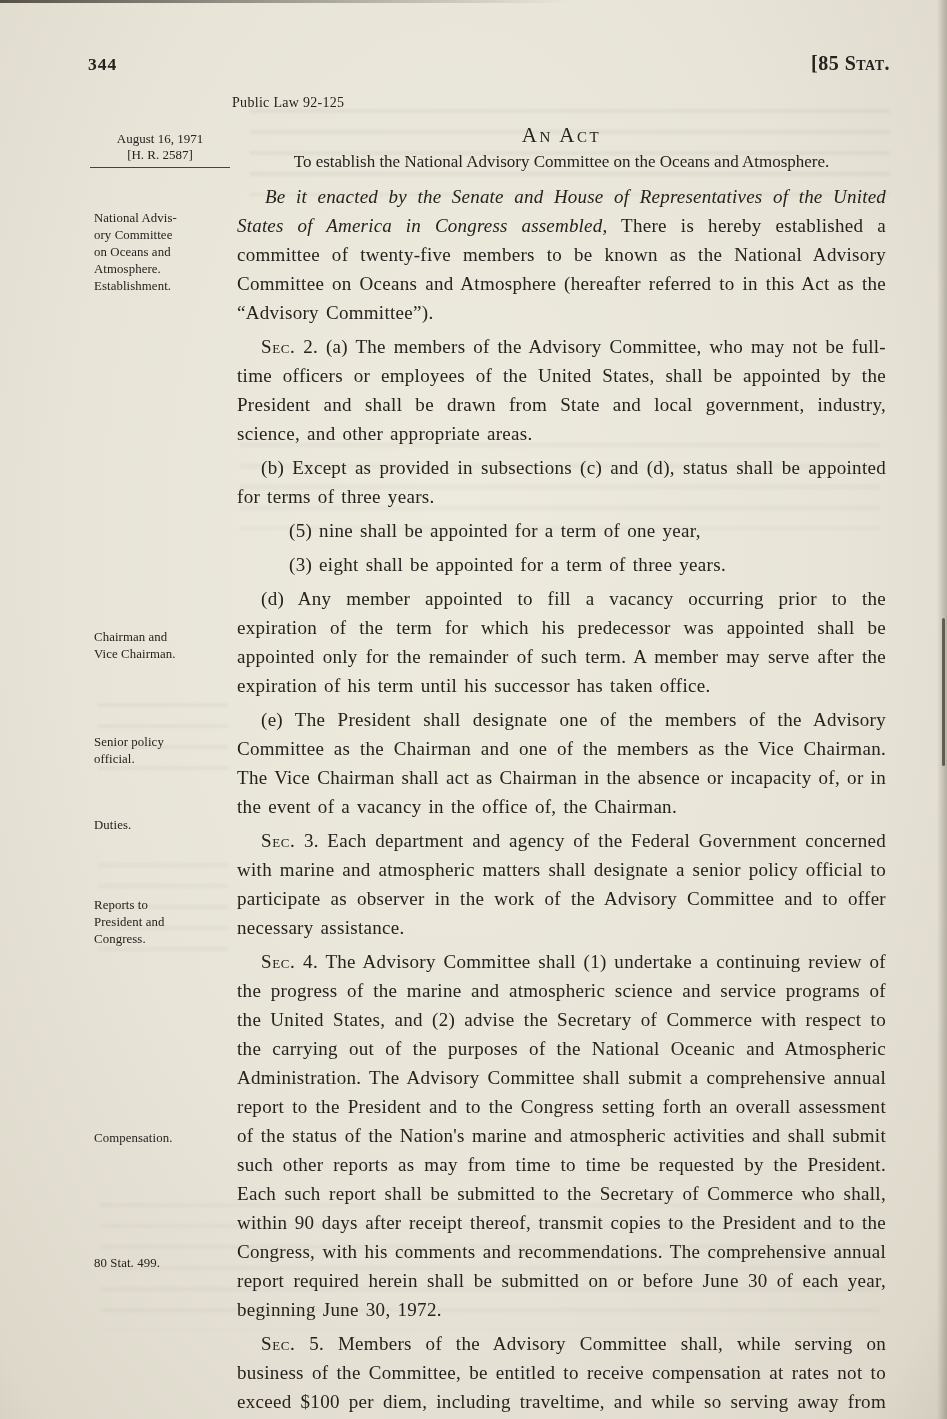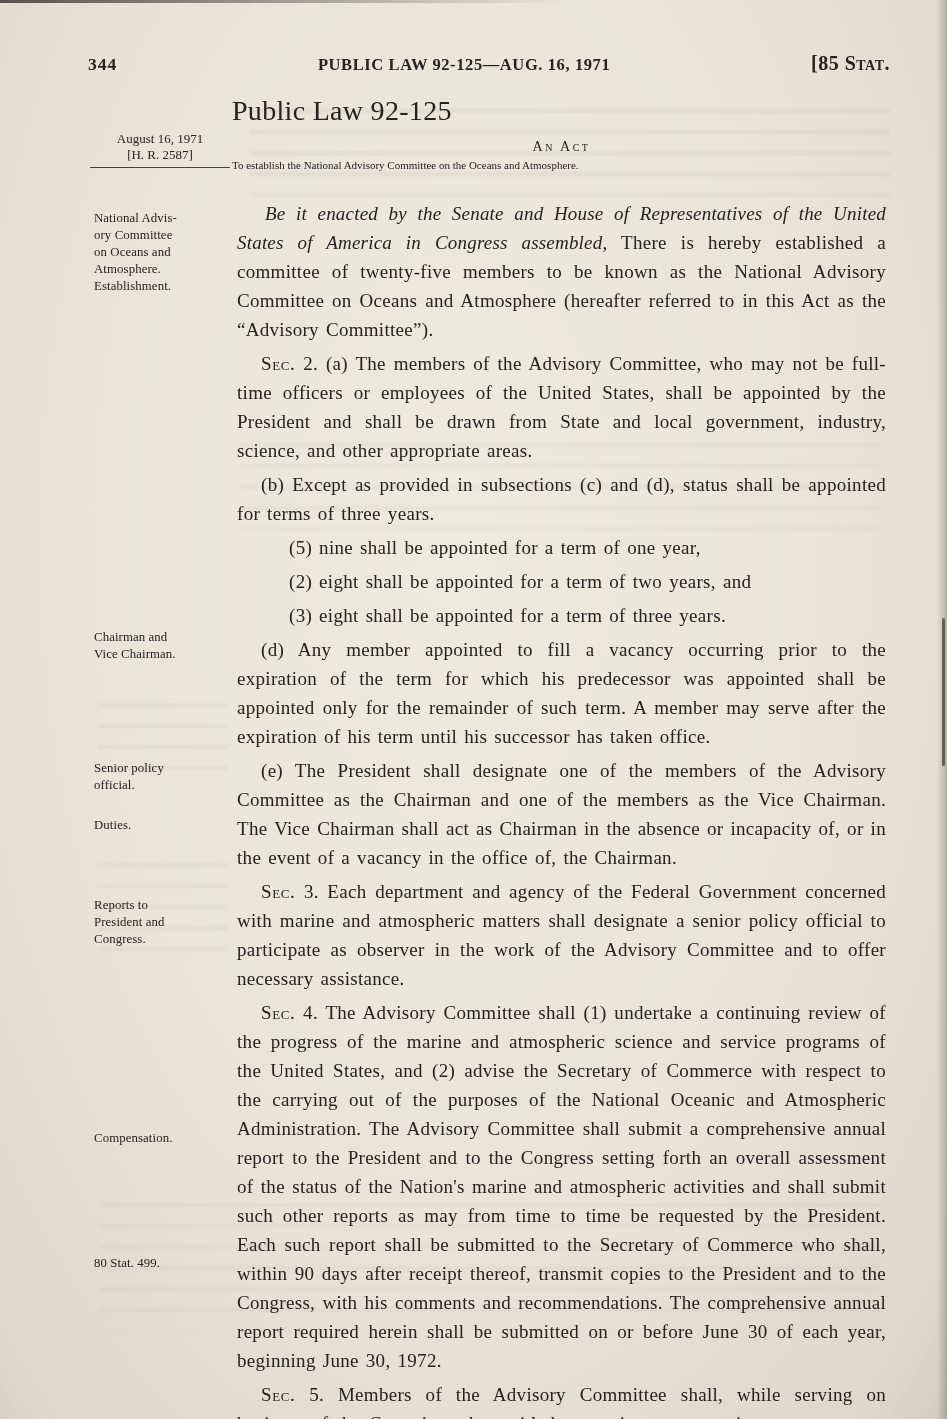--- a/index.html
+++ b/index.html
@@ -78,32 +78,32 @@
     border-top: 1.4px solid #47423a;
     width: 100%;
   }
 
   
   .body-col {
     position: absolute; left: 232px; top: 95px; width: 659px;
   }
   .law-heading {
     margin: 0 0 12px 0;
-    font-size: 28px; font-weight: 400; letter-spacing: 0.3px;
+    font-size: 14px; font-weight: 400; letter-spacing: 0.3px;
   }
   .an-act {
     text-align: center;
     font-variant: small-caps;
-    font-size: 14px; letter-spacing: 2.5px;
+    font-size: 21px; letter-spacing: 2.5px;
     margin-bottom: 4px;
   }
   .subtitle {
-    text-align: left;
-    font-size: 11px;
-    margin-bottom: 28px;
+    text-align: center;
+    font-size: 17px;
+    margin-bottom: 10px;
   }
   .para {
     margin: 5px;
     font-size: 19px;
     line-height: 29px;
     letter-spacing: 0.3px;
     word-spacing: 2px;
     text-align: justify;
   }
   .enacting { text-indent: 28px; }
@@ -121,38 +121,37 @@
   <div class="edge-right"></div>
   <div class="edge-mark"></div>
   <div class="bleed" style="top:96px; left:250px; width:640px; height:100px;"></div>
   <div class="bleed" style="top:430px; left:240px; width:640px; height:100px; opacity:0.4;"></div>
   <div class="bleed" style="top:690px; left:98px; width:130px; height:80px; opacity:0.45;"></div>
   <div class="bleed" style="top:850px; left:98px; width:130px; height:110px; opacity:0.4;"></div>
   <div class="bleed" style="top:1190px; left:100px; width:780px; height:140px; opacity:0.35;"></div>
 
   <div class="running-head">
     <span class="page-num">344</span>
-    <span class="head-title">PUBLIC LAW 92-125—AUG. 16, 1971</span>
     <span class="stat-vol">[85 Stat.</span>
   </div>
 
   <aside>
     <div class="date-note" style="top:131px;">
       <div>August 16, 1971</div>
       <div>[H. R. 2587]</div>
       <div class="date-rule"></div>
     </div>
     <div class="note" style="top:210px;">National Advis-
 ory Committee
 on Oceans and
 Atmosphere.
 Establishment.</div>
     <div class="note" style="top:629px;">Chairman and
 Vice Chairman.</div>
-    <div class="note" style="top:760px;">Senior policy
+    <div class="note" style="top:734px;">Senior policy
 official.</div>
     <div class="note" style="top:817px;">Duties.</div>
     <div class="note" style="top:897px;">Reports to
 President and
 Congress.</div>
     <div class="note" style="top:1130px;">Compensation.</div>
     <div class="note" style="top:1255px;">80 Stat. 499.</div>
   </aside>
 
   <main class="body-col">
@@ -161,21 +160,20 @@
     <div class="subtitle">To establish the National Advisory Committee on the Oceans and Atmosphere.</div>
 
     <p class="para enacting"><i>Be it enacted by the Senate and House of Representatives of the United States of America in Congress assembled,</i><span> There is hereby established a committee of twenty-five members to be known as the National Advisory Committee on Oceans and Atmosphere (hereafter referred to in this Act as the “Advisory Committee”).</span></p>
 
     <p class="para ind"><span class="sc">Sec.</span><span> 2. (a) The members of the Advisory Committee, who may not be full-time officers or employees of the United States, shall be appointed by the President and shall be drawn from State and local government, industry, science, and other appropriate areas.</span></p>
 
     <p class="para ind">(b) Except as provided in subsections (c) and (d), status shall be appointed for terms of three years.</p>
 
 
     <p class="para ind2">(5) nine shall be appointed for a term of one year,</p>
-    <p class="para ind2">(2) eight shall be appointed for a term of two years, and</p>
     <p class="para ind2">(3) eight shall be appointed for a term of three years.</p>
 
     <p class="para ind">(d) Any member appointed to fill a vacancy occurring prior to the expiration of the term for which his predecessor was appointed shall be appointed only for the remainder of such term. A member may serve after the expiration of his term until his successor has taken office.</p>
 
     <p class="para ind">(e) The President shall designate one of the members of the Advisory Committee as the Chairman and one of the members as the Vice Chairman. The Vice Chairman shall act as Chairman in the absence or incapacity of, or in the event of a vacancy in the office of, the Chairman.</p>
 
     <p class="para ind"><span class="sc">Sec.</span><span> 3. Each department and agency of the Federal Government concerned with marine and atmospheric matters shall designate a senior policy official to participate as observer in the work of the Advisory Committee and to offer necessary assistance.</span></p>
 
     <p class="para ind"><span class="sc">Sec.</span><span> 4. The Advisory Committee shall (1) undertake a continuing review of the progress of the marine and atmospheric science and service programs of the United States, and (2) advise the Secretary of Commerce with respect to the carrying out of the purposes of the National Oceanic and Atmospheric Administration. The Advisory Committee shall submit a comprehensive annual report to the President and to the Congress setting forth an overall assessment of the status of the Nation's marine and atmospheric activities and shall submit such other reports as may from time to time be requested by the President. Each such report shall be submitted to the Secretary of Commerce who shall, within 90 days after receipt thereof, transmit copies to the President and to the Congress, with his comments and recommendations. The comprehensive annual report required herein shall be submitted on or before June 30 of each year, beginning June 30, 1972.</span></p>
 

